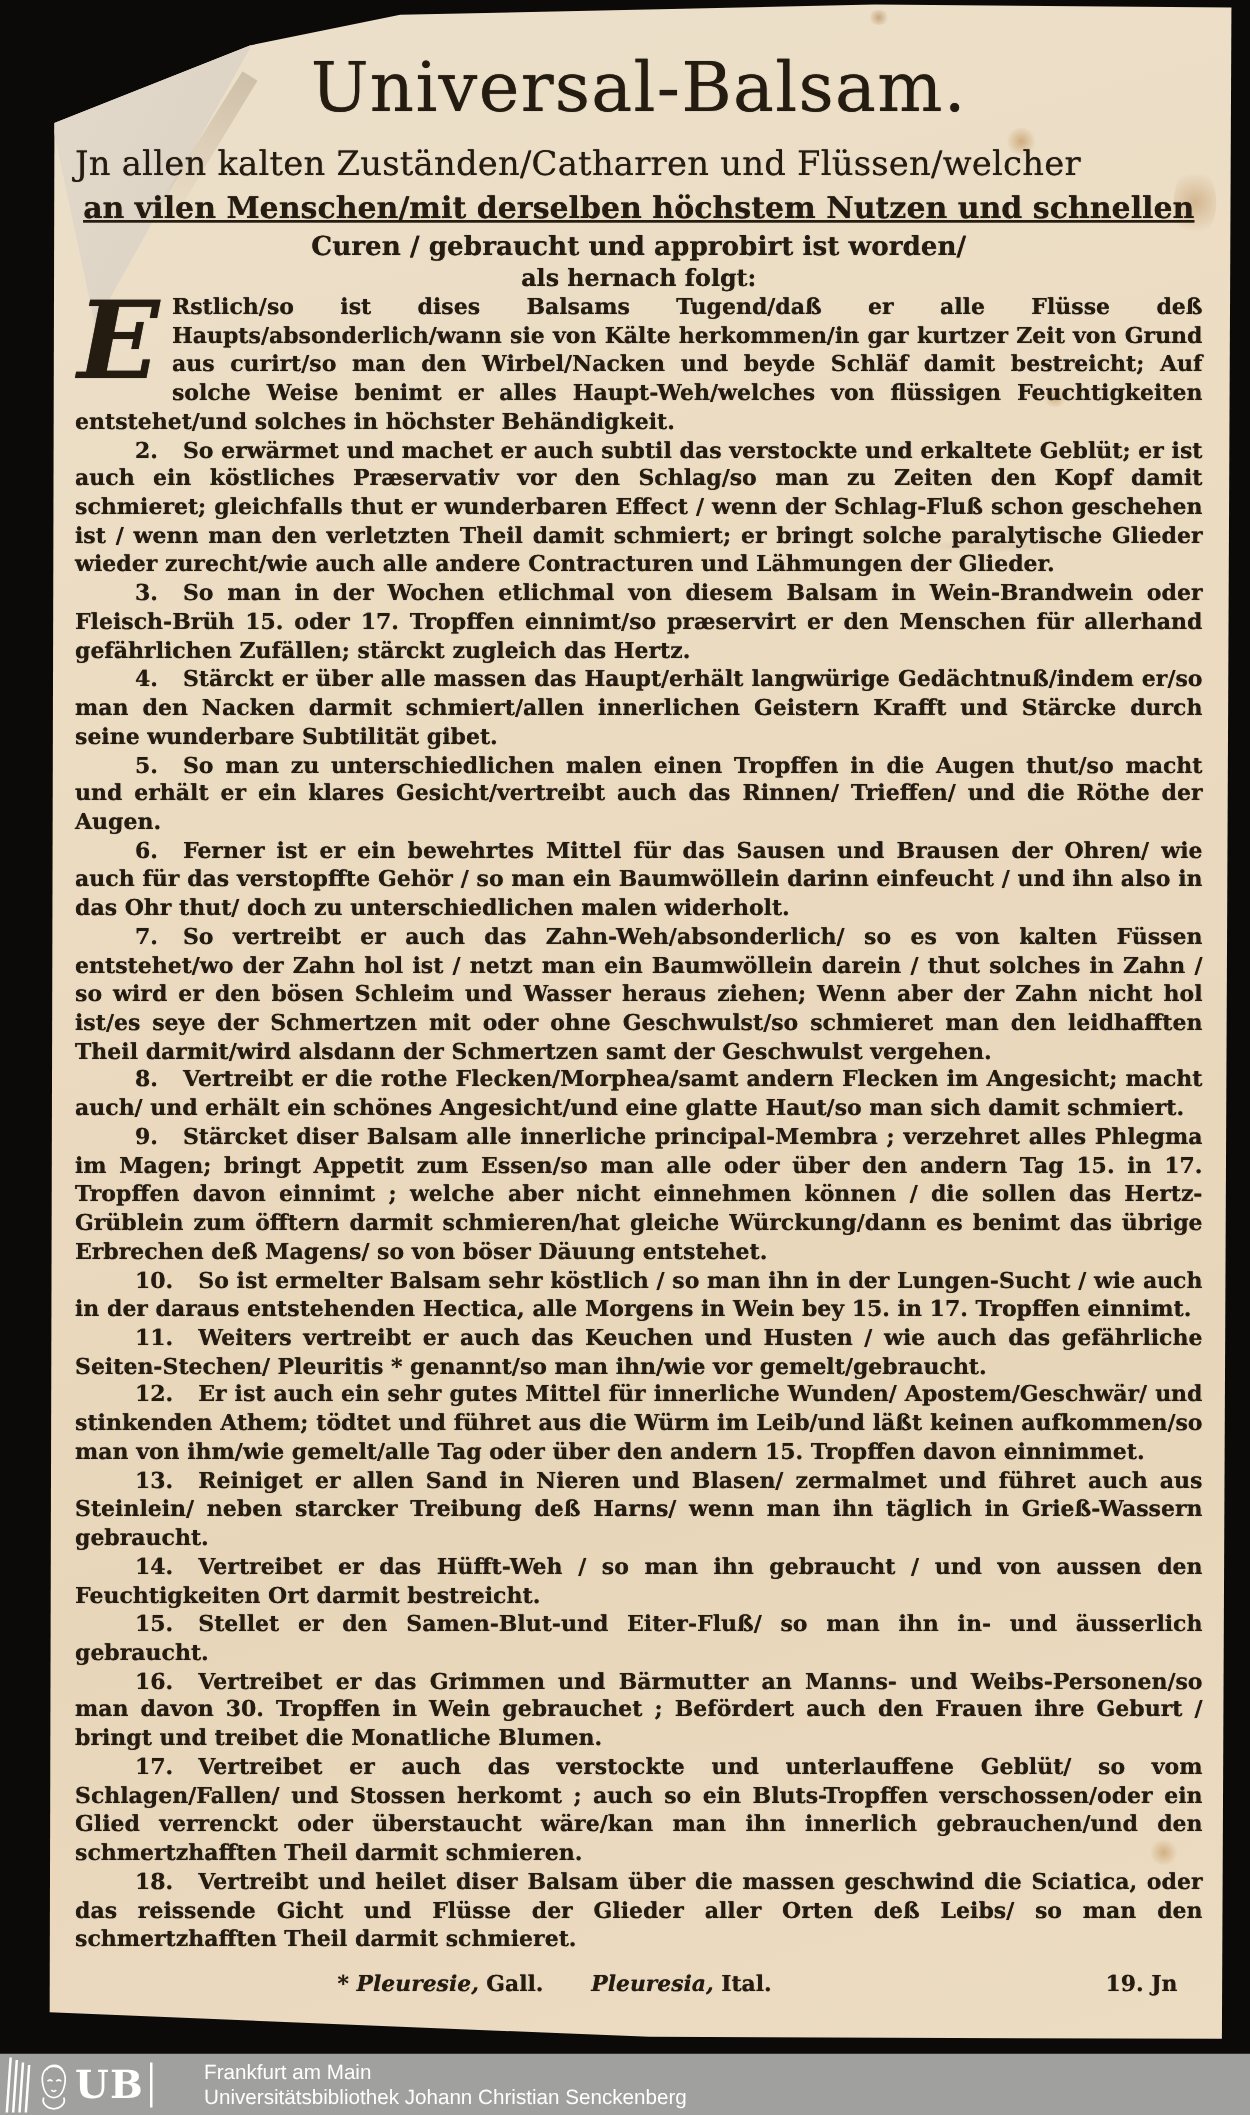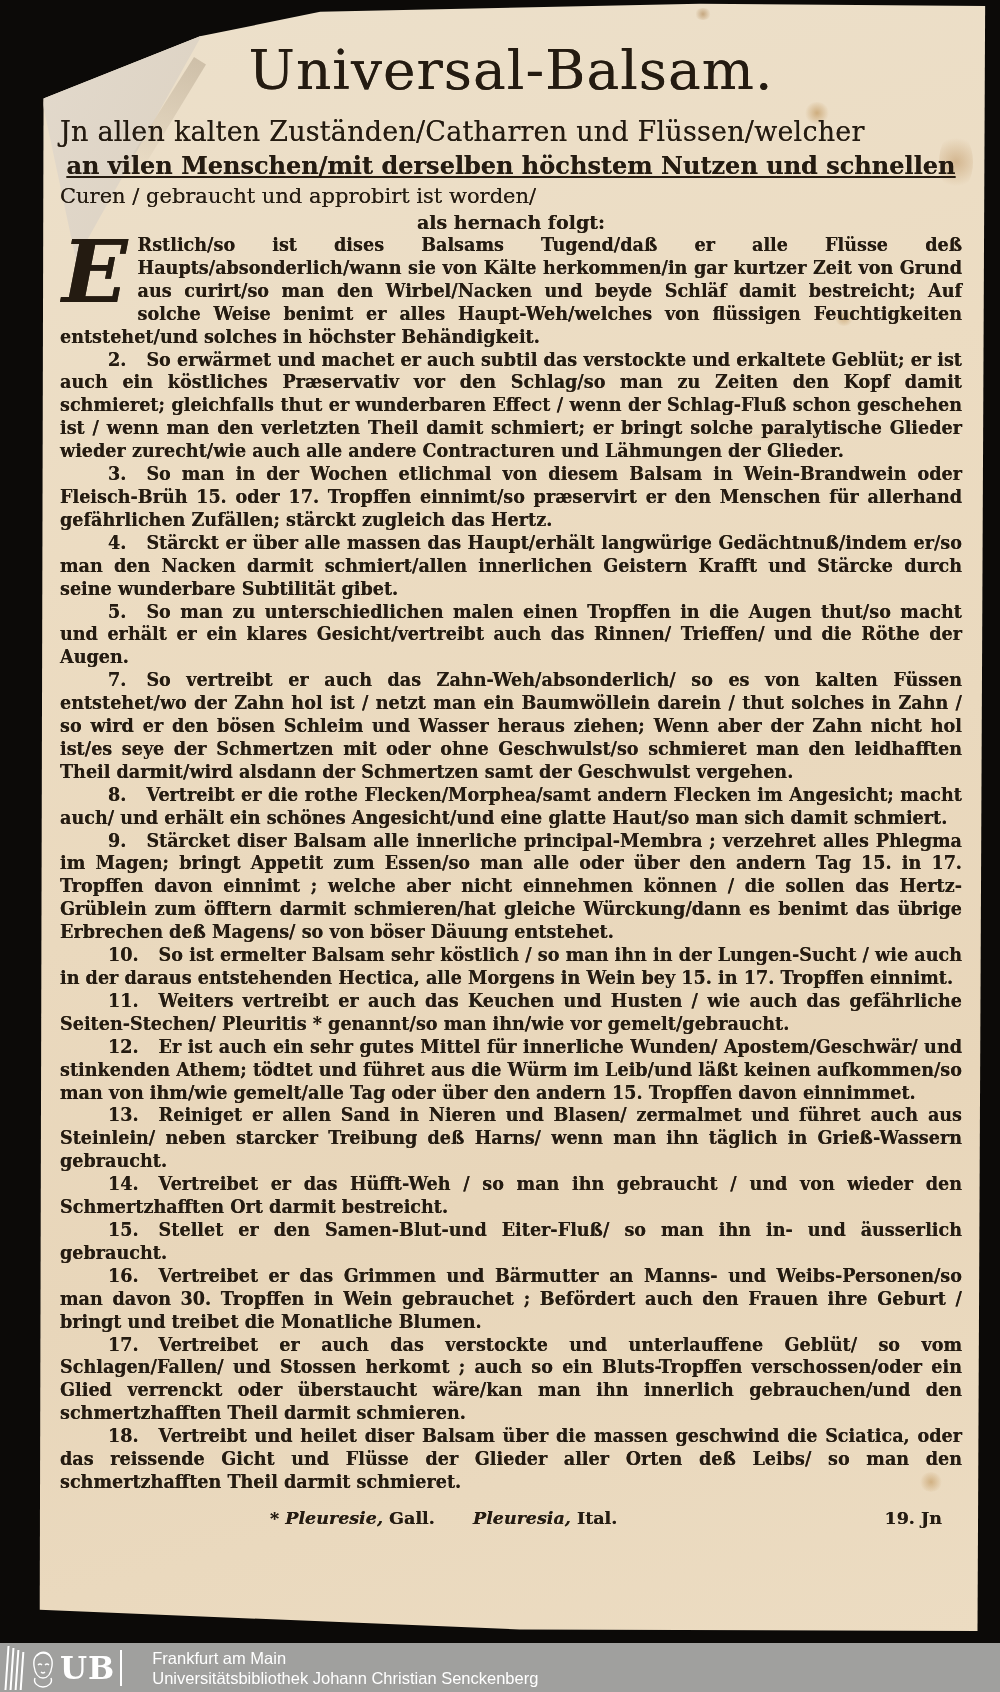--- a/index.html
+++ b/index.html
@@ -61,21 +61,21 @@
     margin:8px 0 14px 0;
   }
   .h1{
     font-weight:normal;font-size:27px;letter-spacing:.2px;
     margin:0 0 4px 0;
   }
   .h2{
     text-align:center;font-weight:bold;font-size:24px;margin:0 0 4px 0;text-decoration:underline;
   }
   .h3{
-    font-weight:normal;font-size:21px;margin:0 0 3px 0;
+    text-align:center;font-weight:bold;font-size:21px;margin:0 0 3px 0;
   }
   .h4{
     text-align:center;font-weight:bold;font-size:19px;margin:0 0 1px 0;
   }
   .body{
     font-size:17.6px;line-height:22.9px;font-weight:bold;
     text-align:justify;
   }
   .para{margin:0;text-indent:48px;}
   .para .pnum{padding-right:20px;}
@@ -95,20 +95,21 @@
   .footnote .it{font-style:italic;}
   .footnote .gap{display:inline-block;width:26px;}
   .catchword{margin-right:20px;}
 
   
   .footer-bar{
     position:absolute;left:0;bottom:0;width:1000px;height:49px;
     background:#a0a09e;
     display:flex;align-items:center;
     font-family:"Liberation Sans","DejaVu Sans",sans-serif;
+    gap:11px;
   }
   .ub-logo{display:flex;align-items:center;height:44px;margin-left:6px;}
   .pages{display:flex;align-items:flex-end;height:44px;}
   .pages i{display:block;width:2px;background:#fff;margin-right:3px;transform:skewX(-4deg);}
   .pages i:nth-child(1){height:44px;}
   .pages i:nth-child(2){height:42px;}
   .pages i:nth-child(3){height:40px;}
   .pages i:nth-child(4){height:38px;}
   .portrait{margin:0 2px 0 2px;}
   .ub-text{
@@ -139,28 +140,29 @@
       <div class="h2">an vilen Menschen/mit derselben höchstem Nutzen und schnellen</div>
       <div class="h3">Curen / gebraucht und approbirt ist worden/</div>
       <div class="h4">als hernach folgt:</div>
 
       <div class="body">
         <p class="para first"><span class="dropcap">E</span><span>Rstlich/so ist dises Balsams Tugend/daß er alle Flüsse deß Haupts/absonderlich/wann sie von Kälte herkommen/in gar kurtzer Zeit von Grund aus curirt/so man den Wirbel/Nacken und beyde Schläf damit bestreicht; Auf solche Weise benimt er alles Haupt-Weh/welches von flüssigen Feuchtigkeiten entstehet/und solches in höchster Behändigkeit.</span></p>
         <p class="para"><span class="pnum">2.</span><span>So erwärmet und machet er auch subtil das verstockte und erkaltete Geblüt; er ist auch ein köstliches Præservativ vor den Schlag/so man zu Zeiten den Kopf damit schmieret; gleichfalls thut er wunderbaren Effect / wenn der Schlag-Fluß schon geschehen ist / wenn man den verletzten Theil damit schmiert; er bringt solche paralytische Glieder wieder zurecht/wie auch alle andere Contracturen und Lähmungen der Glieder.</span></p>
         <p class="para"><span class="pnum">3.</span><span>So man in der Wochen etlichmal von diesem Balsam in Wein-Brandwein oder Fleisch-Brüh 15. oder 17. Tropffen einnimt/so præservirt er den Menschen für allerhand gefährlichen Zufällen; stärckt zugleich das Hertz.</span></p>
         <p class="para"><span class="pnum">4.</span><span>Stärckt er über alle massen das Haupt/erhält langwürige Gedächtnuß/indem er/so man den Nacken darmit schmiert/allen innerlichen Geistern Krafft und Stärcke durch seine wunderbare Subtilität gibet.</span></p>
         <p class="para"><span class="pnum">5.</span><span>So man zu unterschiedlichen malen einen Tropffen in die Augen thut/so macht und erhält er ein klares Gesicht/vertreibt auch das Rinnen/ Trieffen/ und die Röthe der Augen.</span></p>
+        <p class="para"><span class="pnum">6.</span><span>Ferner ist er ein bewehrtes Mittel für das Sausen und Brausen der Ohren/ wie auch für das verstopffte Gehör / so man ein Baumwöllein darinn einfeucht / und ihn also in das Ohr thut/ doch zu unterschiedlichen malen widerholt.</span></p>
         <p class="para"><span class="pnum">7.</span><span>So vertreibt er auch das Zahn-Weh/absonderlich/ so es von kalten Füssen entstehet/wo der Zahn hol ist / netzt man ein Baumwöllein darein / thut solches in Zahn / so wird er den bösen Schleim und Wasser heraus ziehen; Wenn aber der Zahn nicht hol ist/es seye der Schmertzen mit oder ohne Geschwulst/so schmieret man den leidhafften Theil darmit/wird alsdann der Schmertzen samt der Geschwulst vergehen.</span></p>
         <p class="para"><span class="pnum">8.</span><span>Vertreibt er die rothe Flecken/Morphea/samt andern Flecken im Angesicht; macht auch/ und erhält ein schönes Angesicht/und eine glatte Haut/so man sich damit schmiert.</span></p>
         <p class="para"><span class="pnum">9.</span><span>Stärcket diser Balsam alle innerliche principal-Membra ; verzehret alles Phlegma im Magen; bringt Appetit zum Essen/so man alle oder über den andern Tag 15. in 17. Tropffen davon einnimt ; welche aber nicht einnehmen können / die sollen das Hertz-Grüblein zum öfftern darmit schmieren/hat gleiche Würckung/dann es benimt das übrige Erbrechen deß Magens/ so von böser Däuung entstehet.</span></p>
         <p class="para"><span class="pnum">10.</span><span>So ist ermelter Balsam sehr köstlich / so man ihn in der Lungen-Sucht / wie auch in der daraus entstehenden Hectica, alle Morgens in Wein bey 15. in 17. Tropffen einnimt.</span></p>
         <p class="para"><span class="pnum">11.</span><span>Weiters vertreibt er auch das Keuchen und Husten / wie auch das gefährliche Seiten-Stechen/ Pleuritis * genannt/so man ihn/wie vor gemelt/gebraucht.</span></p>
         <p class="para"><span class="pnum">12.</span><span>Er ist auch ein sehr gutes Mittel für innerliche Wunden/ Apostem/Geschwär/ und stinkenden Athem; tödtet und führet aus die Würm im Leib/und läßt keinen aufkommen/so man von ihm/wie gemelt/alle Tag oder über den andern 15. Tropffen davon einnimmet.</span></p>
         <p class="para"><span class="pnum">13.</span><span>Reiniget er allen Sand in Nieren und Blasen/ zermalmet und führet auch aus Steinlein/ neben starcker Treibung deß Harns/ wenn man ihn täglich in Grieß-Wassern gebraucht.</span></p>
-        <p class="para"><span class="pnum">14.</span><span>Vertreibet er das Hüfft-Weh / so man ihn gebraucht / und von wieder den Schmertzhafften Ort darmit bestreicht.</span></p>
+        <p class="para"><span class="pnum">14.</span><span>Vertreibet er das Hüfft-Weh / so man ihn gebraucht / und von aussen den Feuchtigkeiten Ort darmit bestreicht.</span></p>
         <p class="para"><span class="pnum">15.</span><span>Stellet er den Samen-Blut-und Eiter-Fluß/ so man ihn in- und äusserlich gebraucht.</span></p>
         <p class="para"><span class="pnum">16.</span><span>Vertreibet er das Grimmen und Bärmutter an Manns- und Weibs-Personen/so man davon 30. Tropffen in Wein gebrauchet ; Befördert auch den Frauen ihre Geburt / bringt und treibet die Monatliche Blumen.</span></p>
         <p class="para"><span class="pnum">17.</span><span>Vertreibet er auch das verstockte und unterlauffene Geblüt/ so vom Schlagen/Fallen/ und Stossen herkomt ; auch so ein Bluts-Tropffen verschossen/oder ein Glied verrenckt oder überstaucht wäre/kan man ihn innerlich gebrauchen/und den schmertzhafften Theil darmit schmieren.</span></p>
         <p class="para"><span class="pnum">18.</span><span>Vertreibt und heilet diser Balsam über die massen geschwind die Sciatica, oder das reissende Gicht und Flüsse der Glieder aller Orten deß Leibs/ so man den schmertzhafften Theil darmit schmieret.</span></p>
       </div>
 
       <div class="footrow">
         <div class="footnote">
           <span>*</span>
           <span class="it">Pleuresie,</span>

